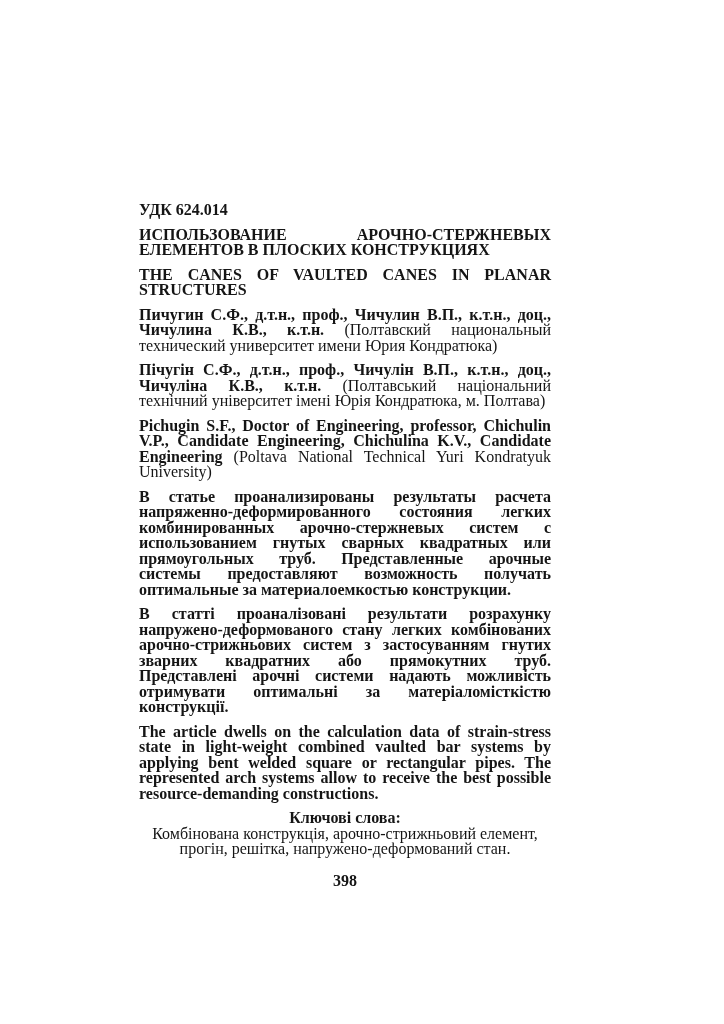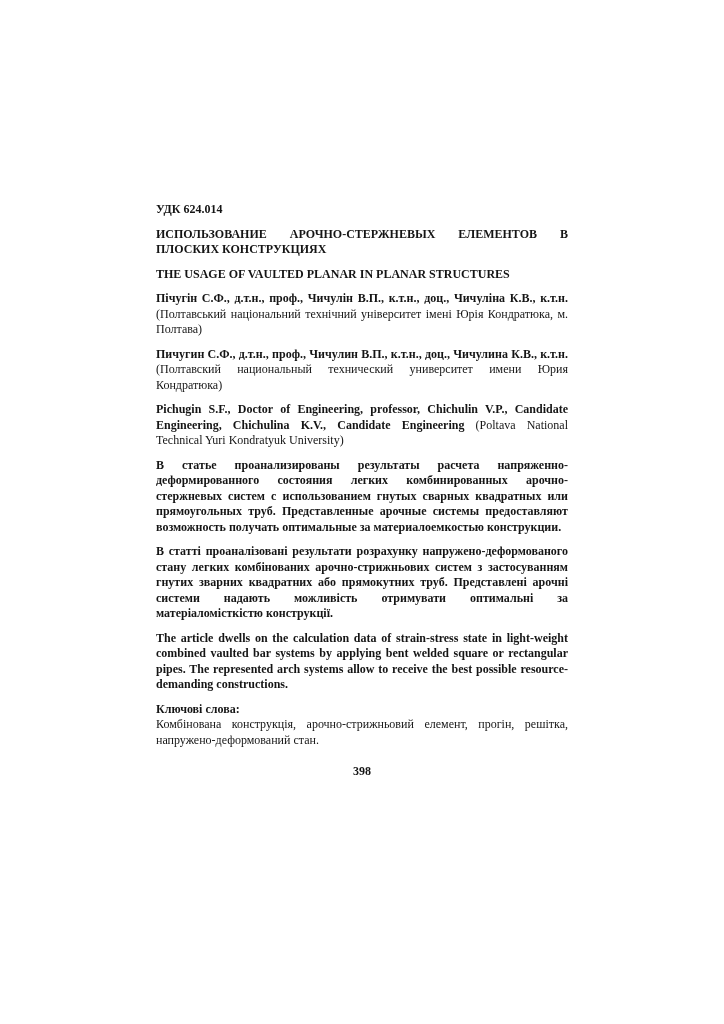--- a/index.html
+++ b/index.html
@@ -11,61 +11,61 @@
     position: relative;
     width: 724px;
     height: 1024px;
     background: #ffffff;
     overflow: hidden;
     font-family: "Liberation Serif", "DejaVu Serif", serif;
     color: #151515;
   }
   .content {
     position: absolute;
-    left: 156px;
+    left: 139px;
     top: 202px;
     width: 412px;
-    font-size: 12px;
+    font-size: 16px;
     line-height: 15.5px;
   }
   .content p {
     margin: 0 0 9px 0;
     padding: 0;
   }
   .jt { text-align: justify; }
   .bold { font-weight: bold; }
   .kw-block { margin: 0 0 9px 0; }
-  .kw-block div { margin: 0; }
+  .kw-block div { margin: 0; text-align: center; }
   .authors span.aff { font-weight: normal; }
   .authors span.aff::before { content: " "; }
   .pagenum {
     text-align: center;
     font-weight: bold;
     margin: 16px;
   }
 </style>
 </head>
 <body>
 
 <div class="page">
   <div class="content">
 
     <p class="bold">УДК 624.014</p>
 
 
     <p class="bold jt">ИСПОЛЬЗОВАНИЕ АРОЧНО-СТЕРЖНЕВЫХ ЕЛЕМЕНТОВ В ПЛОСКИХ КОНСТРУКЦИЯХ</p>
 
-    <p class="bold jt">THE USAGE OF VAULTED PLANAR IN PLANAR STRUCTURES</p>
+    <p class="bold jt">THE CANES OF VAULTED CANES IN PLANAR STRUCTURES</p>
+
+    <p class="jt authors">
+      <span class="bold">Пичугин С.Ф., д.т.н., проф., Чичулин В.П., к.т.н., доц., Чичулина К.В., к.т.н.</span><span class="aff">(Полтавский национальный технический университет имени Юрия Кондратюка)</span>
+    </p>
 
     <p class="jt authors">
       <span class="bold">Пічугін С.Ф., д.т.н., проф., Чичулін В.П., к.т.н., доц., Чичуліна К.В., к.т.н.</span><span class="aff">(Полтавський національний технічний університет імені Юрія Кондратюка, м. Полтава)</span>
-    </p>
-
-    <p class="jt authors">
-      <span class="bold">Пичугин С.Ф., д.т.н., проф., Чичулин В.П., к.т.н., доц., Чичулина К.В., к.т.н.</span><span class="aff">(Полтавский национальный технический университет имени Юрия Кондратюка)</span>
     </p>
 
     <p class="jt authors">
       <span class="bold">Pichugin S.F., Doctor of Engineering, professor, Chichulin V.P., Candidate Engineering, Chichulina K.V., Candidate Engineering</span><span class="aff">(Poltava National Technical Yuri Kondratyuk University)</span>
     </p>
 
     <p class="bold jt">В статье проанализированы результаты расчета напряженно-деформированного состояния легких комбинированных арочно-стержневых систем с использованием гнутых сварных квадратных или прямоугольных труб. Представленные арочные системы предоставляют возможность получать оптимальные за материалоемкостью конструкции.</p>
 
     <p class="bold jt">В статті проаналізовані результати розрахунку напружено-деформованого стану легких комбінованих арочно-стрижньових систем з застосуванням гнутих зварних квадратних або прямокутних труб. Представлені арочні системи надають можливість отримувати оптимальні за матеріаломісткістю конструкції.</p>
 

